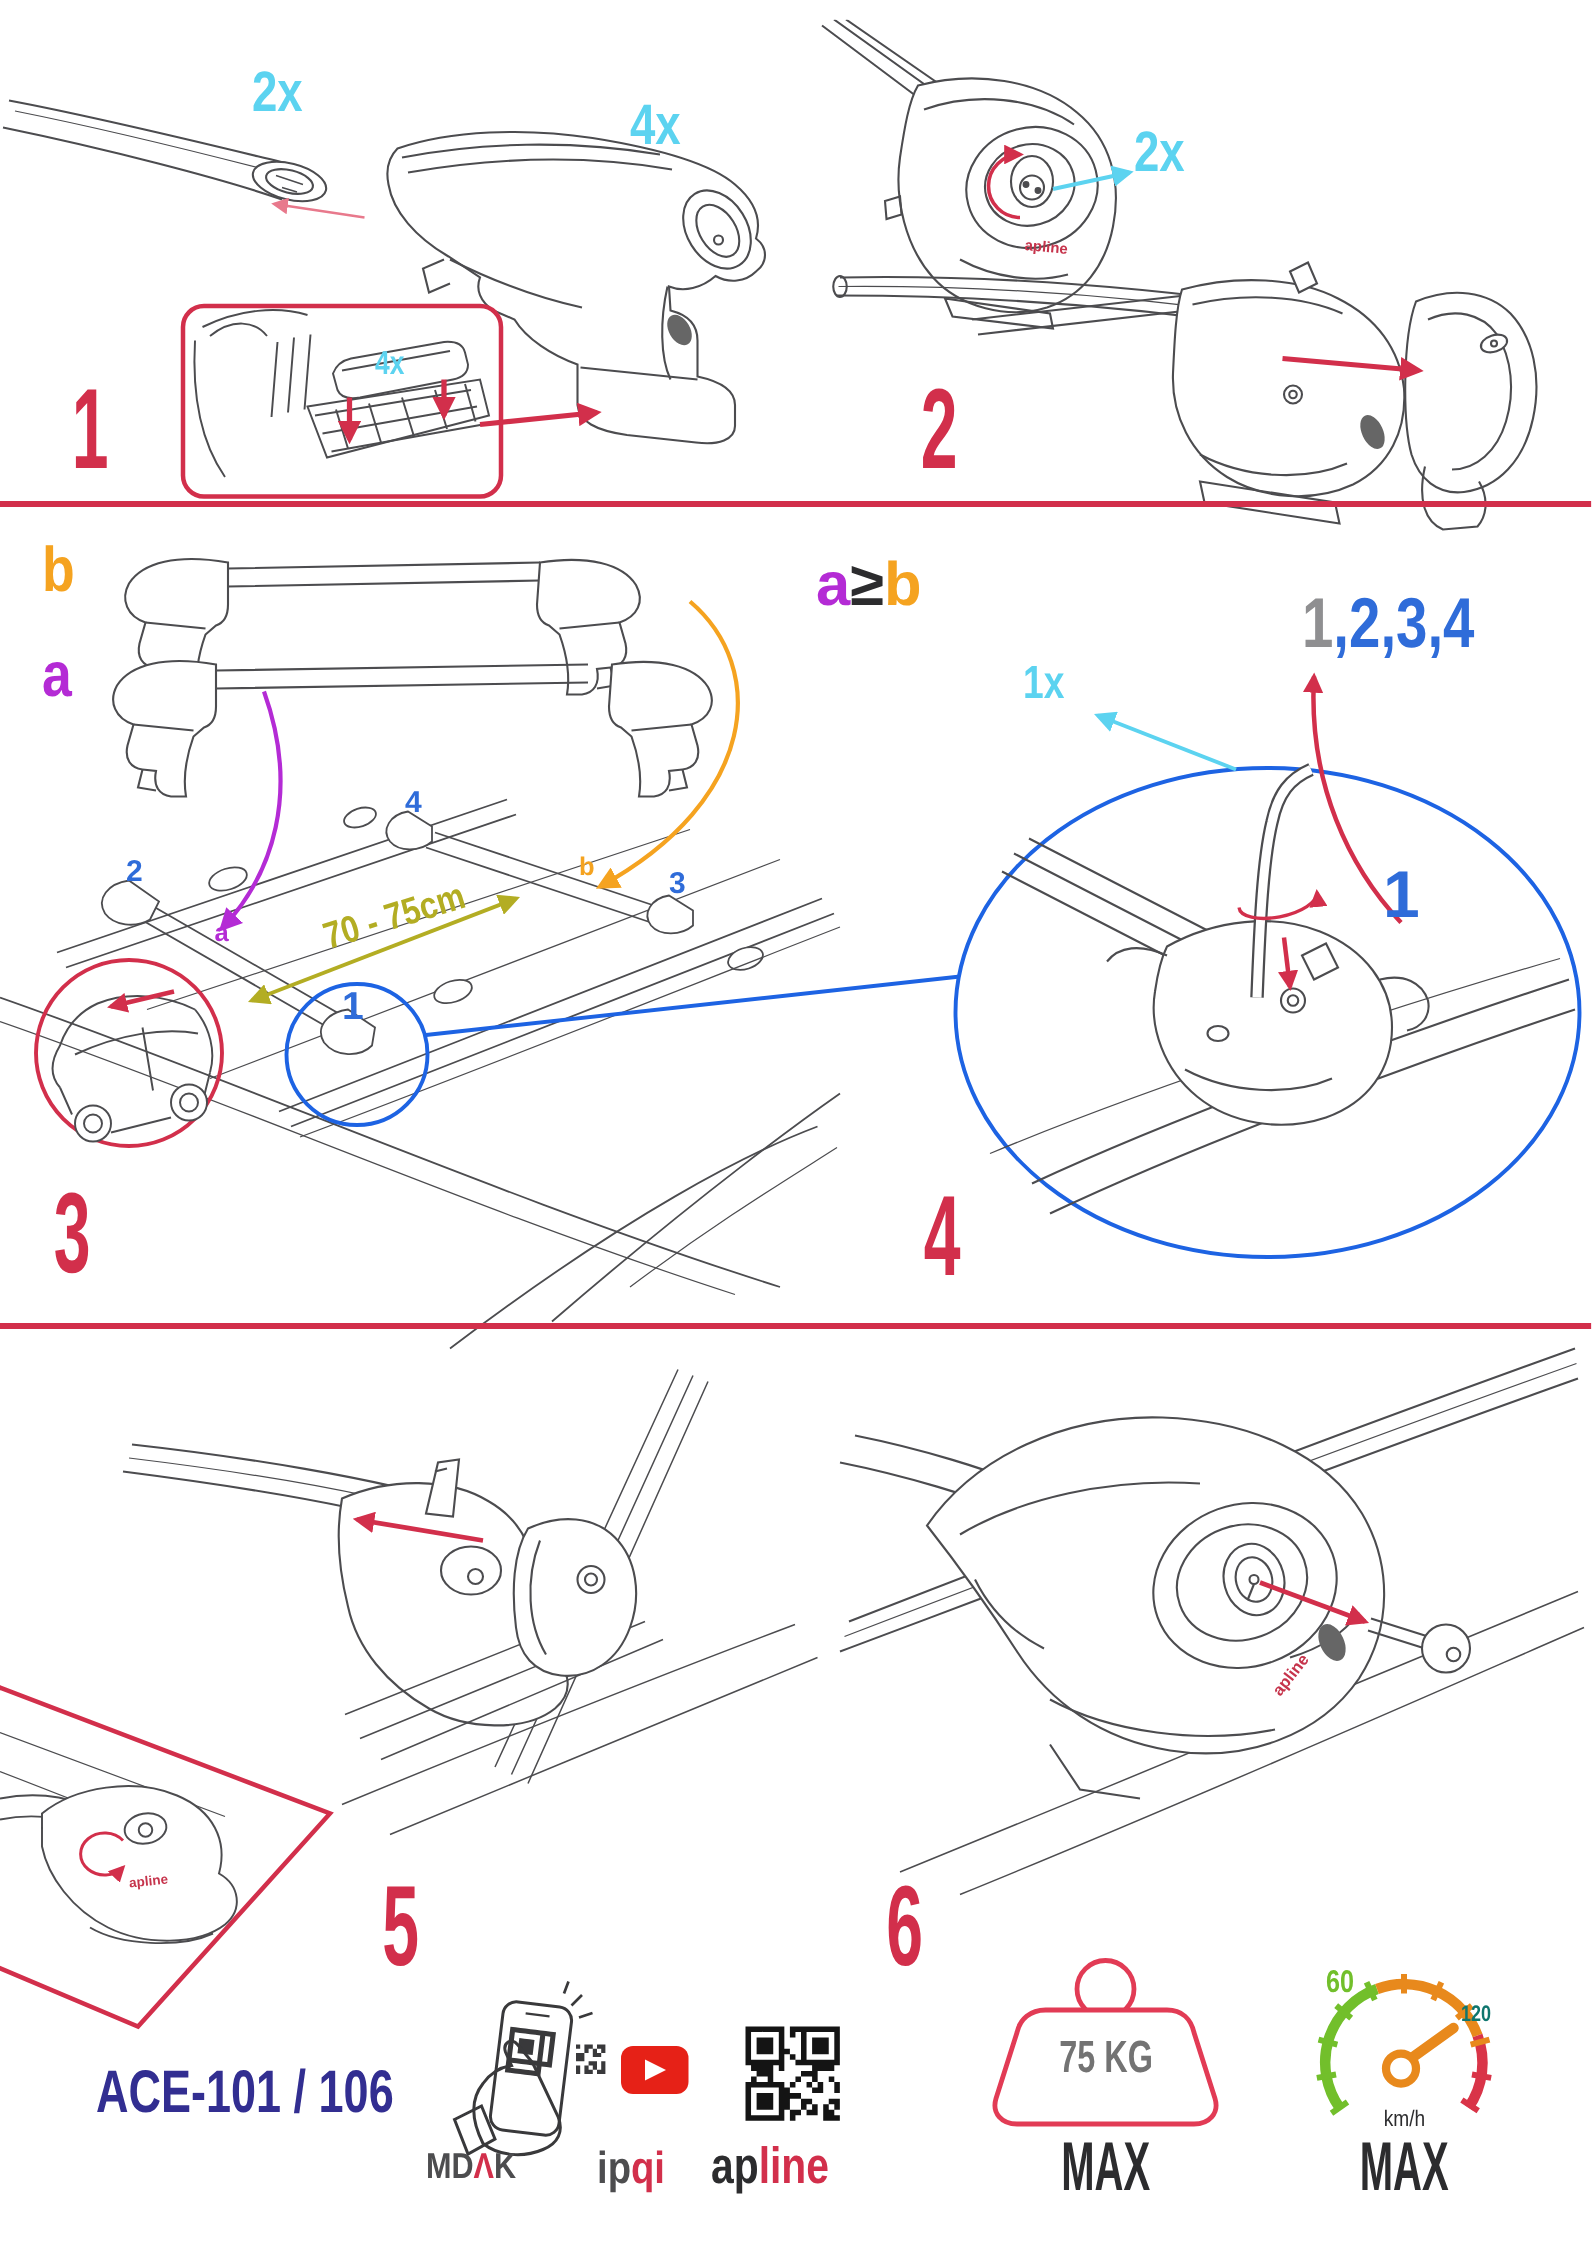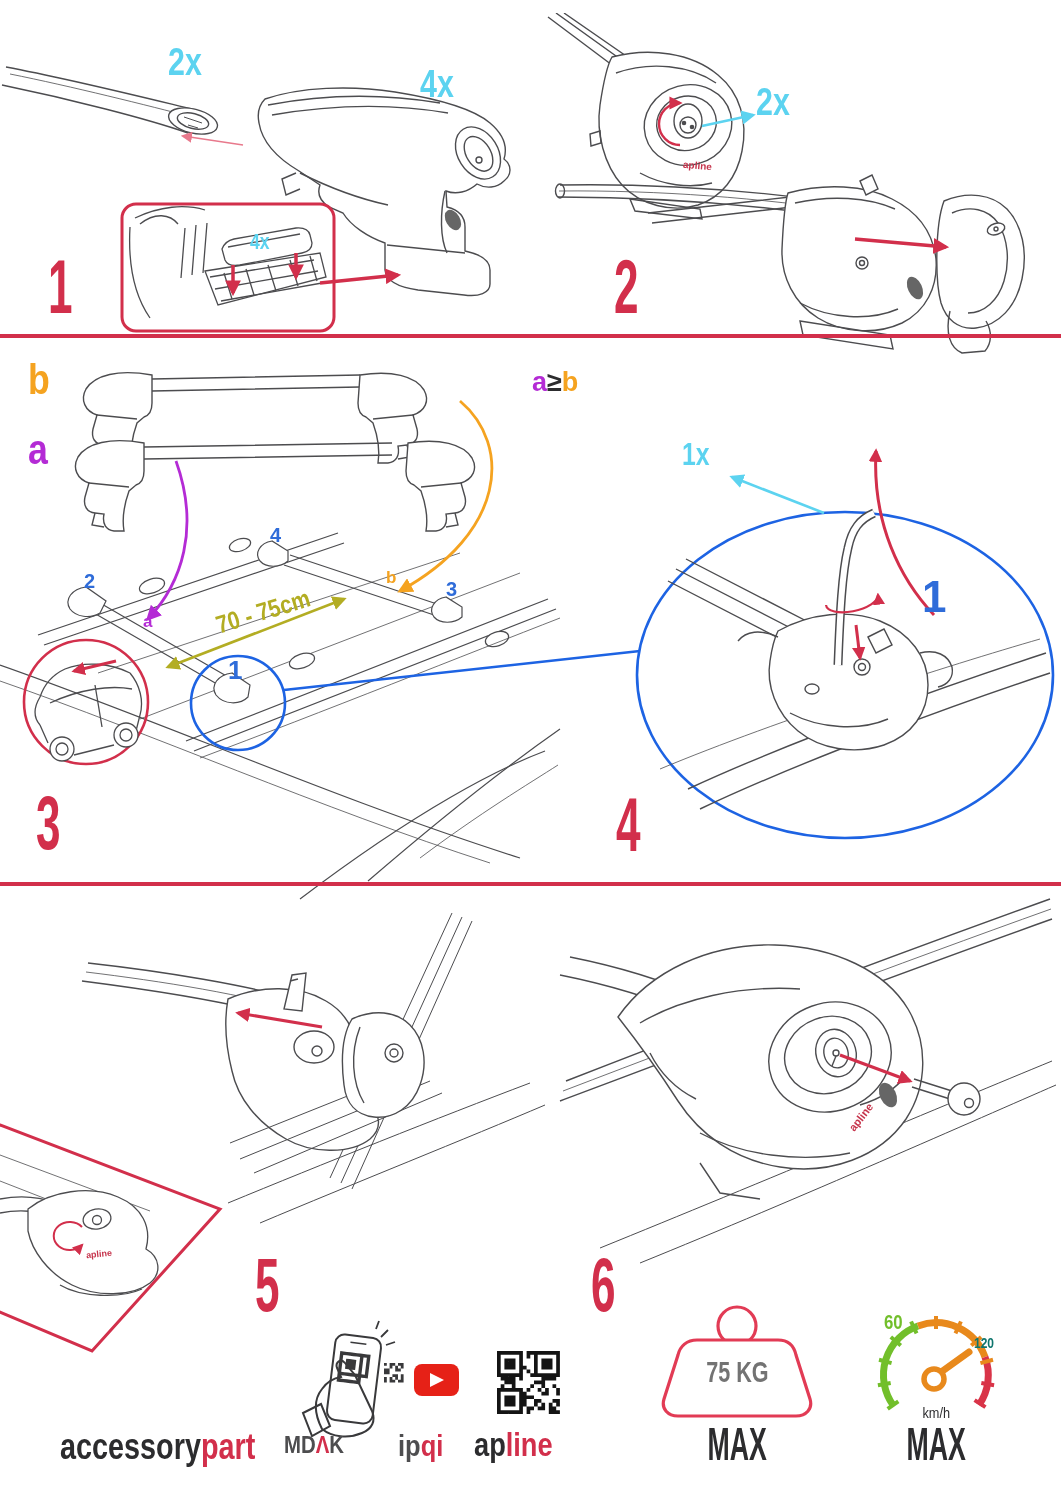--- a/index.html
+++ b/index.html
@@ -331,32 +331,33 @@
   <div class="lbl purple" style="left:28px;top:416px;font-size:42px"><span class="in sx85">a</span></div>
   <div class="lbl blue" style="left:84px;top:558px;font-size:20px">2</div>
   <div class="lbl blue" style="left:270px;top:512px;font-size:20px">4</div>
   <div class="lbl blue" style="left:446px;top:566px;font-size:20px">3</div>
   <div class="lbl orange" style="left:386px;top:556px;font-size:17px">b</div>
   <div class="lbl purple" style="left:143px;top:600px;font-size:17px">a</div>
   <div class="lbl blue" style="left:228px;top:644px;font-size:26px">1</div>
   <div class="lbl olive ctr" style="left:178px;top:586px;width:170px;font-size:25px;transform:rotate(-17deg)"><span class="in sx85">70 - 75cm</span></div>
   <div class="lbl stepnum ctr" style="left:26px;top:772px"><span class="in sx58">3</span></div>
 
-  <div class="lbl" style="left:532px;top:356px;font-size:27px"><span class="purple">a</span><span class="ink">≥</span><span class="orange">b</span></div>
+  <div class="lbl" style="left:544px;top:356px;font-size:41px"><span class="purple">a</span><span class="ink">≥</span><span class="orange">b</span></div>
+  <div class="lbl" style="left:868px;top:378px;font-size:47px"><span class="in sx80"><span class="gray">1</span><span class="blue">,2,3,4</span></span></div>
   <div class="lbl cyan" style="left:682px;top:426px;font-size:31px"><span class="in sx80">1x</span></div>
   <div class="lbl blue" style="left:922px;top:562px;font-size:44px">1</div>
   <div class="lbl stepnum ctr" style="left:606px;top:774px"><span class="in sx58">4</span></div>
 
   <div class="lbl stepnum ctr" style="left:245px;top:1234px"><span class="in sx58">5</span></div>
   <div class="brandtag" style="left:86px;top:1236px;font-size:9px;transform:rotate(-6deg)">apline</div>
 
   <div class="lbl stepnum ctr" style="left:581px;top:1234px"><span class="in sx58">6</span></div>
   <div class="brandtag" style="left:845px;top:1098px;font-size:11px;transform:rotate(-52deg)">apline</div>
 
-  <div class="lbl" style="left:60px;top:1416px;font-size:36px"><span class="in sx80"><span class="ink">accessory</span><span class="red">part</span></span></div>
+  <div class="lbl navy" style="left:64px;top:1362px;font-size:40px"><span class="in sx75">ACE-101 / 106</span></div>
   <div class="lbl" style="left:284px;top:1420px;font-size:24px"><span class="in sx85"><span class="dgray">MD</span><span class="red">Λ</span><span class="dgray">K</span></span></div>
   <div class="lbl" style="left:398px;top:1418px;font-size:30px;font-weight:700"><span class="in sx85"><span class="dgray">ip</span><span class="red">qi</span></span></div>
   <div class="lbl" style="left:474px;top:1414px;font-size:34px"><span class="in sx80"><span class="ink">ap</span><span class="red">line</span></span></div>
 
   <div class="lbl ctr" style="left:672px;top:1344px;width:130px;font-size:30px;color:#737373"><span class="in sx72">75 KG</span></div>
   <div class="lbl ctr ink" style="left:672px;top:1408px;width:130px;font-size:46px"><span class="in sx58">MAX</span></div>
 
   <div class="lbl" style="left:884px;top:1298px;font-size:21px;color:#72bf2b"><span class="in sx80">60</span></div>
   <div class="lbl" style="left:974px;top:1322px;font-size:15px;color:#0f766e"><span class="in sx80">120</span></div>
   <div class="lbl ctr" style="left:886px;top:1392px;width:100px;font-size:15px;font-weight:400;color:#2c2c2e"><span class="in sx85">km/h</span></div>

